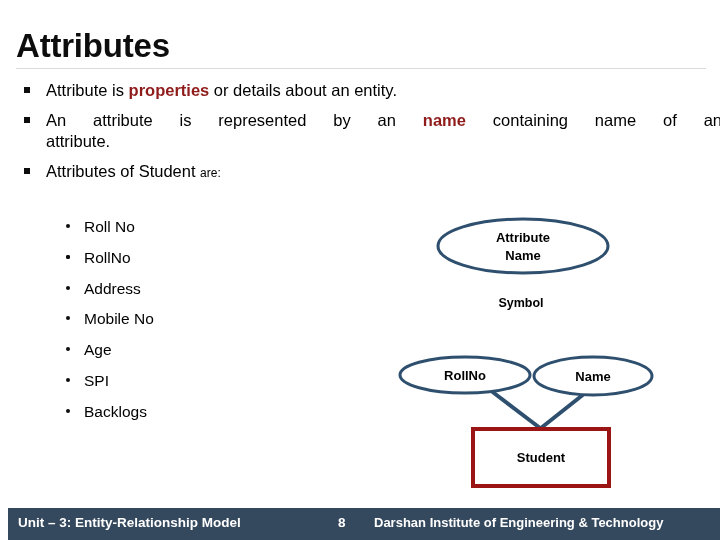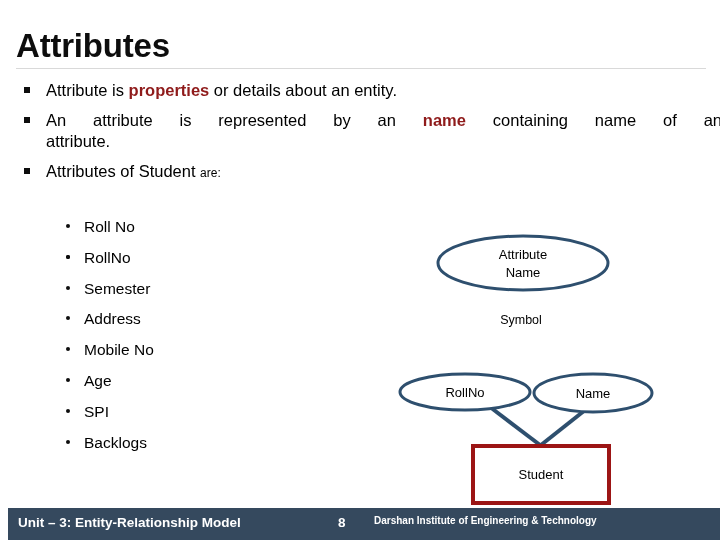--- a/index.html
+++ b/index.html
@@ -99,23 +99,24 @@
     width: 4px;
     height: 4px;
     border-radius: 50%;
     background: #0d0d0d;
   }
 
   
   .diagram {
     position: absolute;
     left: 380px;
-    top: 222px;
+    top: 205px;
     width: 330px;
     height: 295px;
+    font-weight: bold;
   }
   .diagram svg { display: block; }
   .dg-label {
     font-family: "Liberation Sans", sans-serif;
     font-size: 13px;
     fill: #000000;
   }
   .dg-label-sm {
     font-family: "Liberation Sans", sans-serif;
     font-size: 12.5px;
@@ -145,21 +146,21 @@
     left: 330px;
     top: 7px;
     font-size: 13.5px;
     font-weight: bold;
     color: #ffffff;
   }
   .footer-right {
     position: absolute;
     left: 366px;
     top: 7px;
-    font-size: 10px;
+    font-size: 13px;
     font-weight: bold;
     color: #ffffff;
     white-space: nowrap;
   }
 </style>
 </head>
 <body>
 
 <div class="slide-title">Attributes</div>
 <div class="title-rule"></div>
@@ -191,24 +192,20 @@
   </div>
   <div class="l2">
     <span class="dot"></span>
   </div>
   <div class="l2">
     <span class="dot"></span>
     <span>RollNo</span>
   </div>
   <div class="l2">
     <span class="dot"></span>
-    <span>Semester</span>
-  </div>
-  <div class="l2">
-    <span class="dot"></span>
     <span>Address</span>
   </div>
   <div class="l2">
     <span class="dot"></span>
     <span>Mobile No</span>
   </div>
   <div class="l2">
     <span class="dot"></span>
     <span>Age</span>
   </div>

